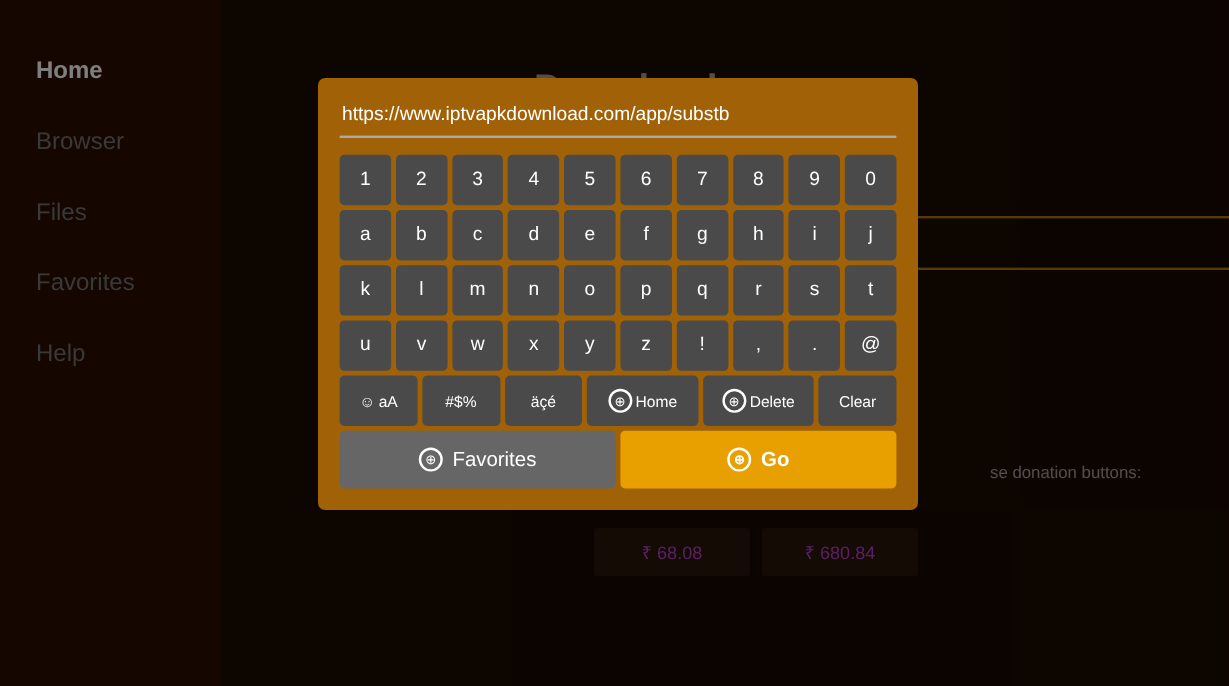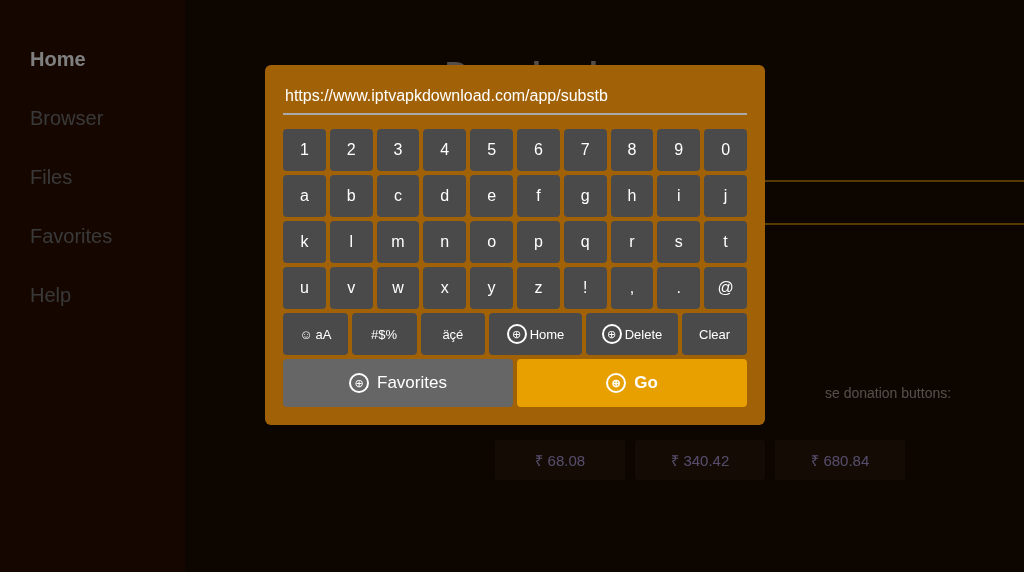--- a/index.html
+++ b/index.html
@@ -67,21 +67,21 @@
 
     
     .price-row {
       position: absolute;
       display: flex;
       gap: 10px;
       left: 310px;
     }
     .price-cell {
       background: #2a1a0a;
-      color: #c4b5fd;
+      color: #d946ef;
       padding: 10px 20px;
       font-size: 15px;
       min-width: 130px;
       text-align: center;
       border-radius: 3px;
     }
 
     
     .donation-text {
       position: absolute;
@@ -223,21 +223,20 @@
     <span>Help</span>
   </div>
 </div>
 
 <div class="main-content">
   <div class="downloader-header">Downloader</div>
   <div class="url-box"></div>
 
   <div class="price-row" style="top: 440px;">
     <div class="price-cell">₹ 68.08</div>
-    <div class="price-cell">₹ 340.42</div>
     <div class="price-cell">₹ 680.84</div>
   </div>
   <div class="donation-text">
     <span>se donation buttons:</span>
   </div>
 </div>
 
 <div class="modal-overlay"></div>
 
 <div class="keyboard-modal">

